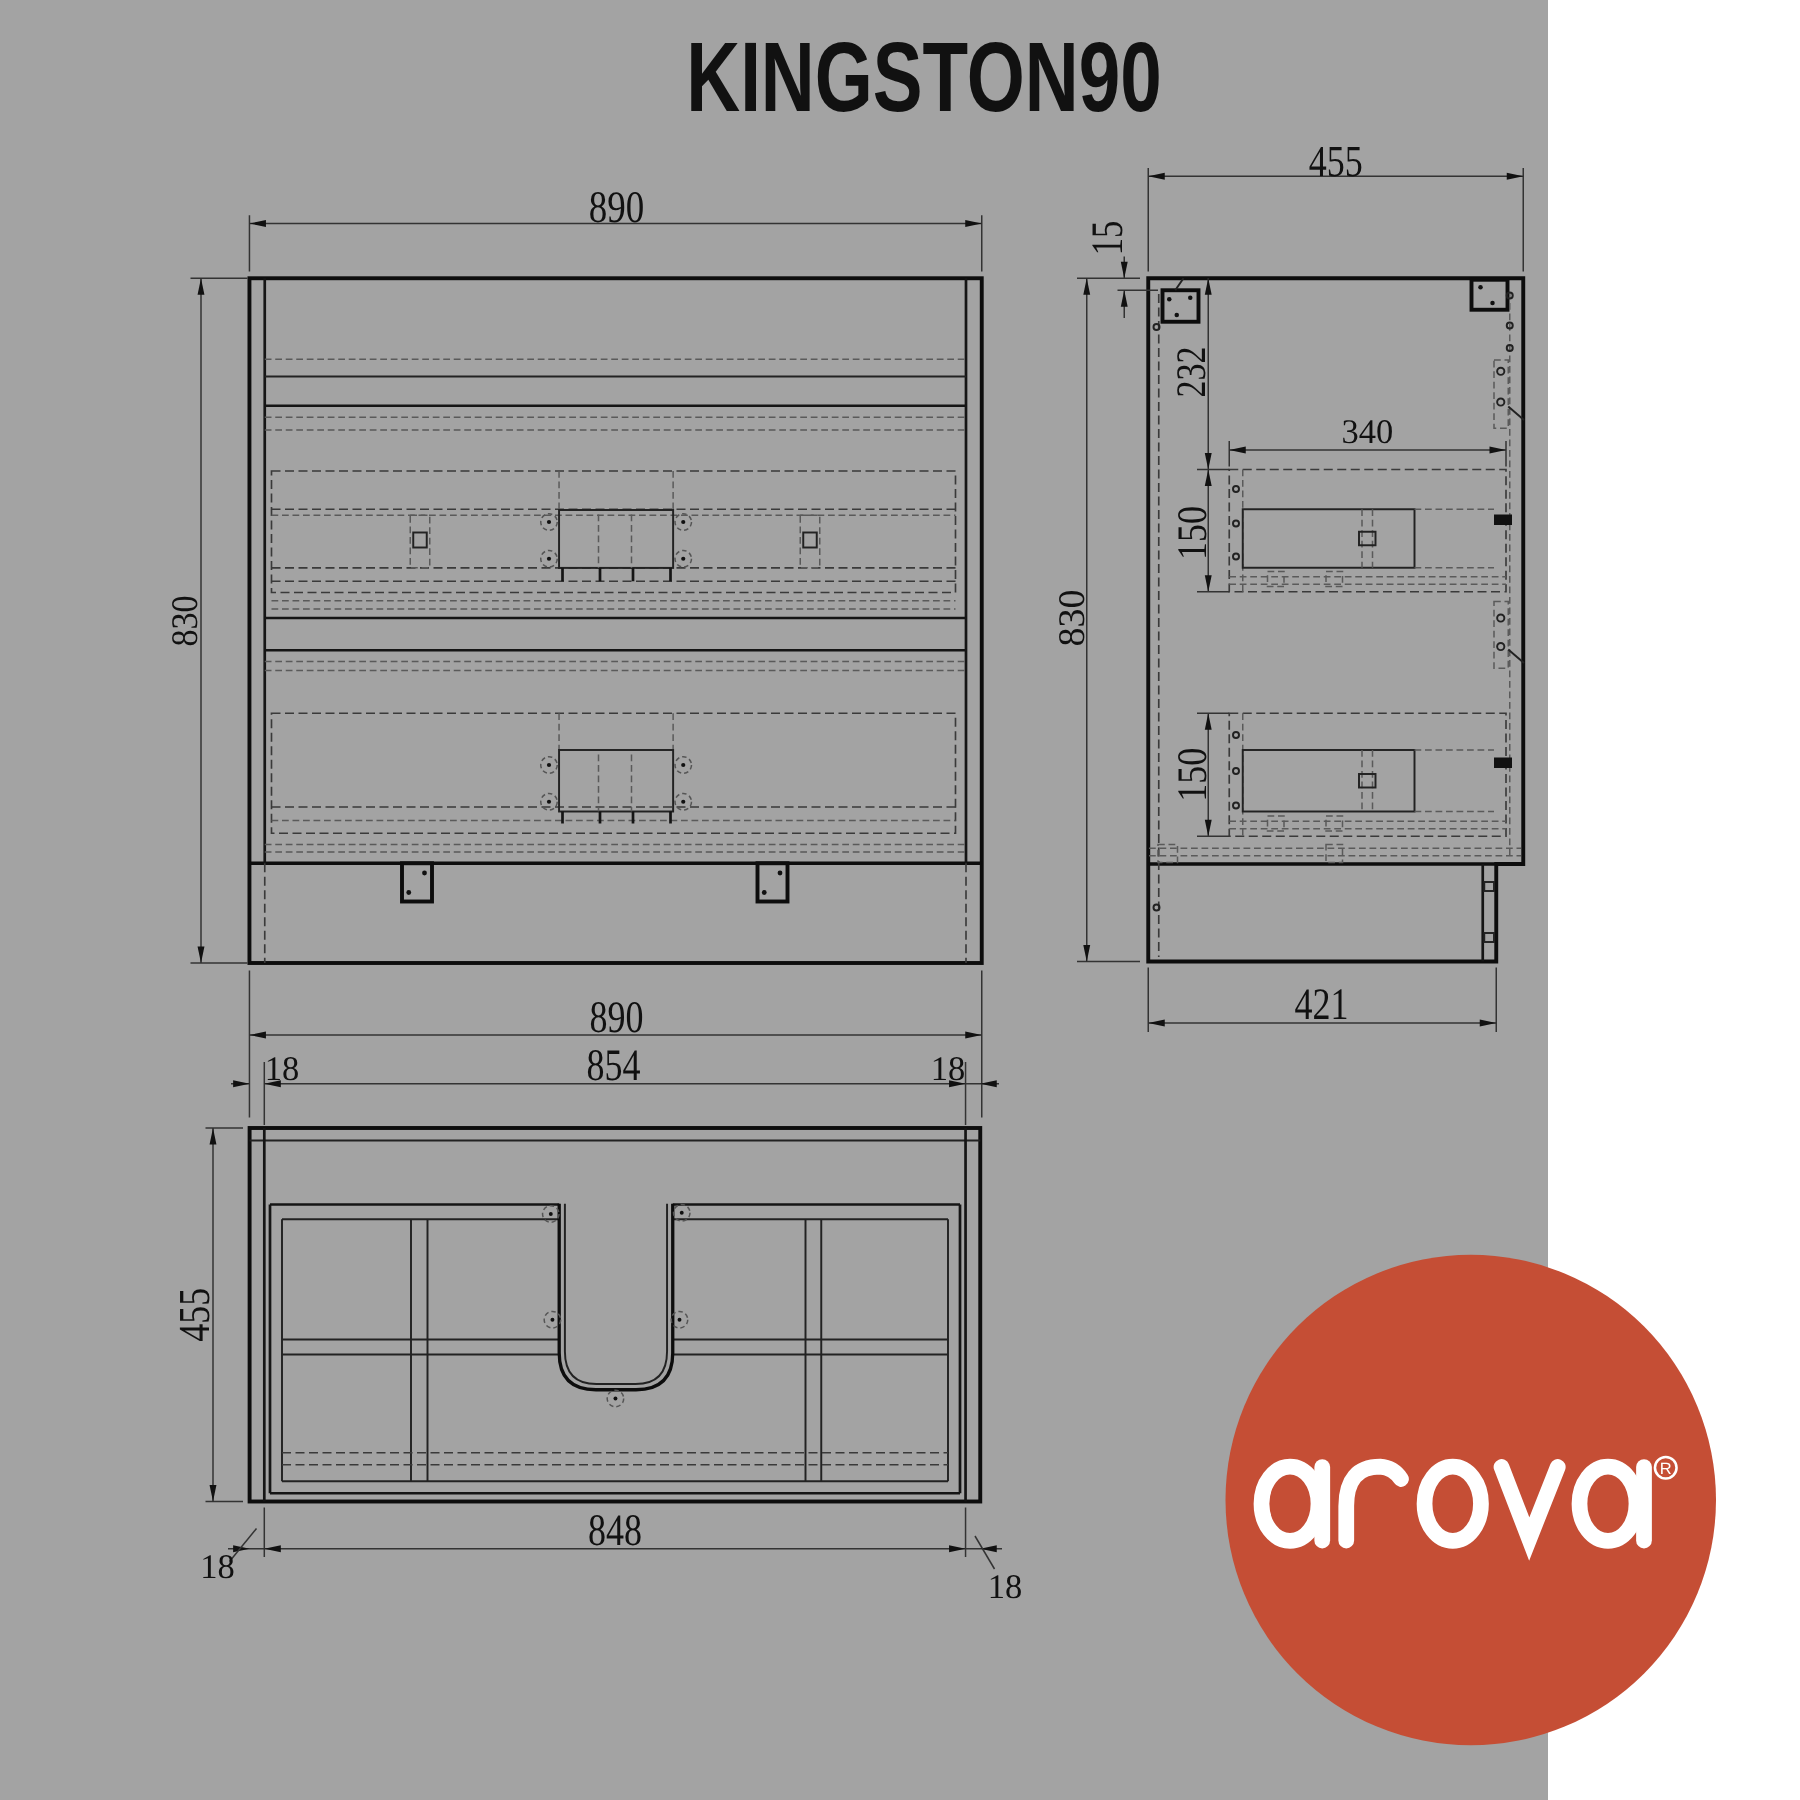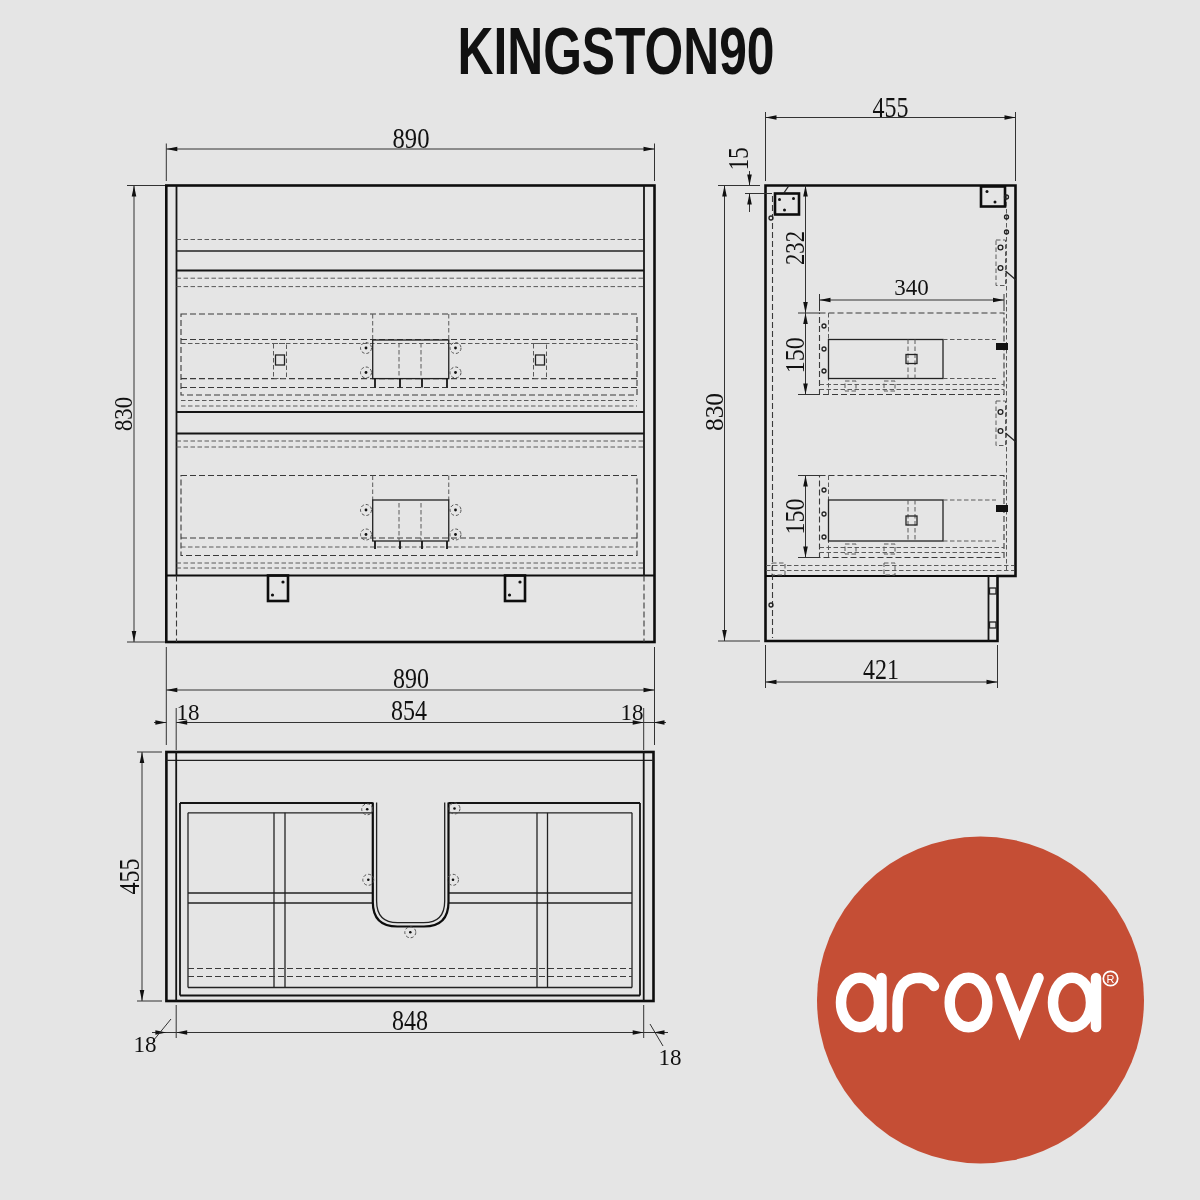--- a/index.html
+++ b/index.html
@@ -1,17 +1,17 @@
 <!DOCTYPE html>
 <html><head>
 <meta charset="utf-8">
 <title>KINGSTON90</title>
 <style>
   html,body { margin:0; padding:0; background:#ffffff; }
-  .page { position:relative; width:1200px; height:1200px; background:#e5e5e5; }
+  .page { position:relative; width:1032px; height:1200px; background:#a3a3a3; }
   svg { display:block; }
   .thick { stroke:#0d0d0d; stroke-width:2.6; fill:none; }
   .med2  { stroke:#0d0d0d; stroke-width:2.2; fill:none; }
   .med   { stroke:#151515; stroke-width:1.8; fill:none; }
   .thin  { stroke:#222; stroke-width:1.3; fill:none; }
   .dim   { stroke:#333; stroke-width:1.0; fill:none; }
   .dash  { stroke:#3a3a3a; stroke-width:1.1; fill:none; stroke-dasharray:6 3; }
   .dash2 { stroke:#5a5a5a; stroke-width:1.0; fill:none; stroke-dasharray:4.5 2.5; }
   .dashc { stroke:#555; stroke-width:1.0; fill:none; stroke-dasharray:3 2; }
 </style>

